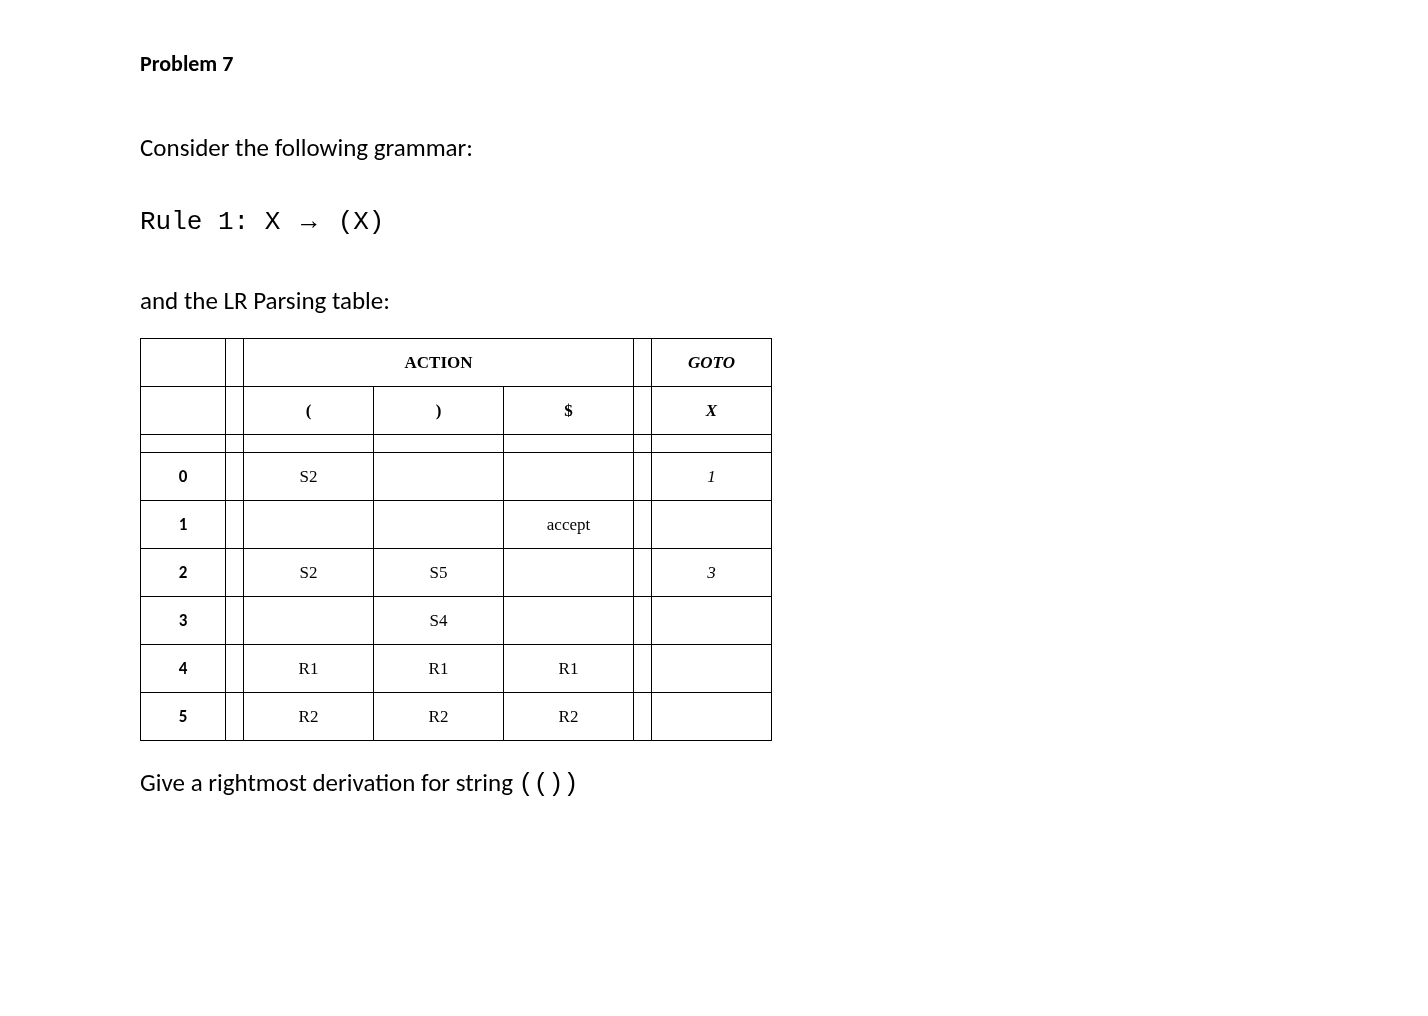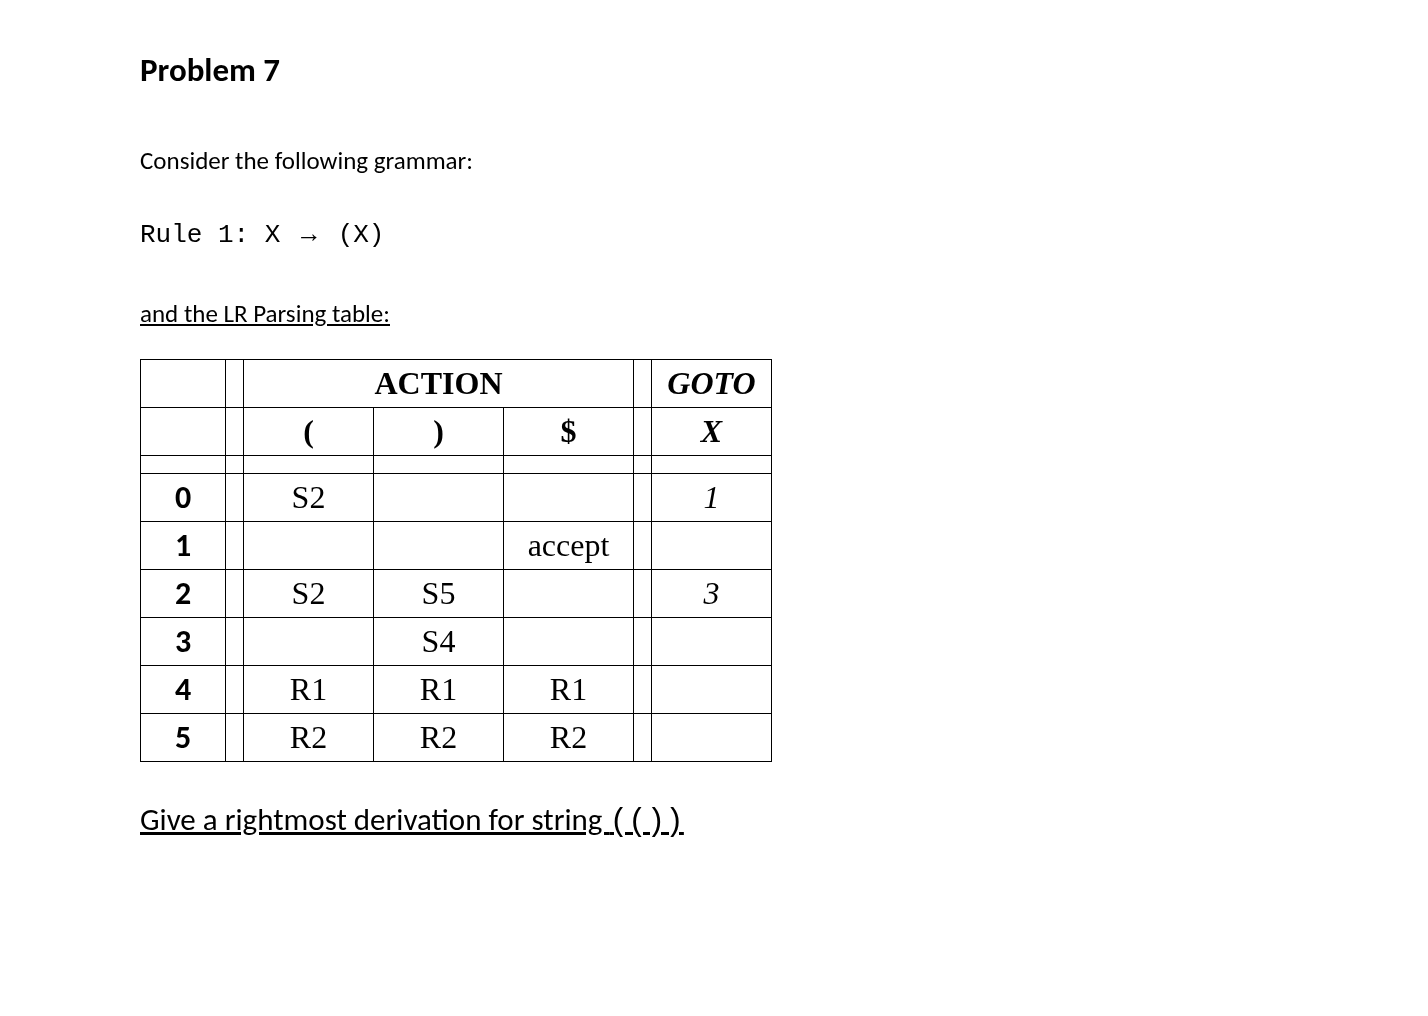--- a/index.html
+++ b/index.html
@@ -14,21 +14,21 @@
       height: 1016px;
       padding: 50px 140px;
       color: #000000;
     }
     .header-row {
       display: flex;
       align-items: baseline;
       margin-bottom: 55px;
     }
     .problem-label {
-      font-size: 33px;
+      font-size: 22px;
       font-weight: bold;
       margin-right: 100px;
     }
     .title {
       font-size: 26px;
       font-weight: bold;
     }
     .intro-text {
       font-size: 25px;
       margin-bottom: 40px;
@@ -38,28 +38,27 @@
       font-size: 26px;
       margin-bottom: 45px;
       line-height: 1.35;
     }
     .arrow {
       font-family: Arial, sans-serif;
       font-weight: bold;
     }
     .table-label {
       font-size: 25px;
-      margin-bottom: 30px;
-      text-decoration: underline;
+      margin-bottom: 22px;
     }
     .parsing-table {
       border-collapse: collapse;
       font-family: 'Times New Roman', serif;
-      font-size: 32px;
-      margin-bottom: 36px;
+      font-size: 17px;
+      margin-bottom: 24px;
     }
     .parsing-table td, .parsing-table th {
       border: 1px solid #000000;
       text-align: center;
       vertical-align: middle;
       height: 48px;
     }
     .col-state {
       width: 85px;
       font-weight: bold;
@@ -81,23 +80,22 @@
     .header-goto {
       font-weight: bold;
     }
     .symbol-header {
       font-weight: bold;
     }
     .spacer-row td {
       height: 18px;
     }
     .question-text {
-      font-size: 31px;
+      font-size: 25px;
       line-height: 1.4;
-      text-decoration: underline;
     }
     .mono {
       font-family: 'Courier New', monospace;
     }
   </style>
 </head>
 <body>
 
 <div class="header-row">
   <div class="problem-label">Problem 7</div>

